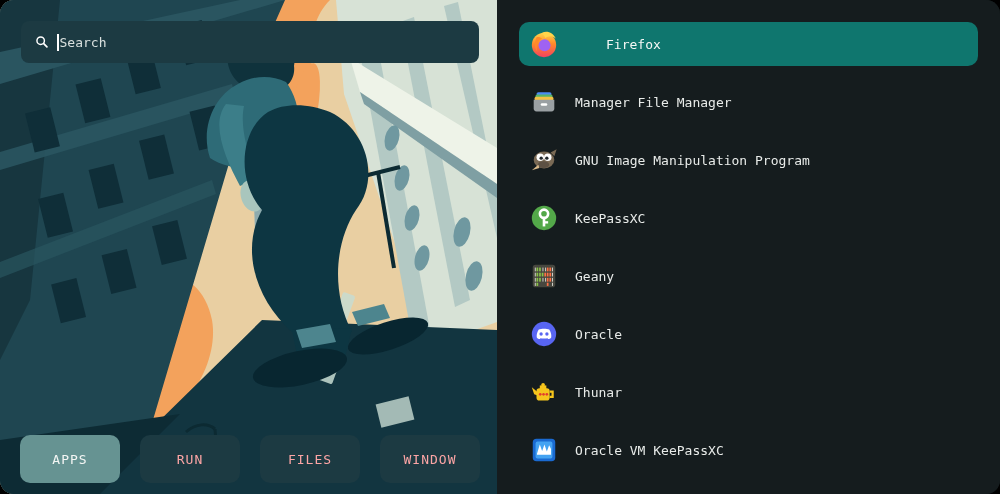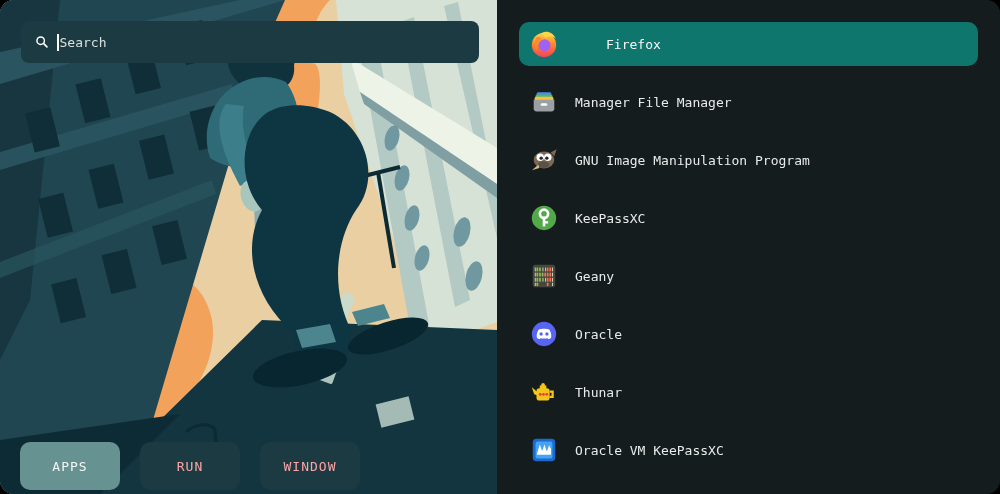--- a/index.html
+++ b/index.html
@@ -7,21 +7,21 @@
   .window{position:relative;width:1000px;height:494px;border-radius:14px;overflow:hidden;
           background:#151c1e;display:flex;}
   
   .left{position:relative;width:497px;height:494px;flex:none;overflow:hidden;}
   .art{position:absolute;left:0;top:0;width:497px;height:494px;display:block;}
   .searchbar{position:absolute;left:21px;top:21px;width:458px;height:42px;background:#1c3a42;
              border-radius:8px;display:flex;align-items:center;padding:0 13px;box-sizing:border-box;}
   .search-icon{width:16px;height:16px;flex:none;margin-right:7px;display:flex;align-items:center;}
   .caret{width:1.5px;height:17px;background:#ffffff;flex:none;}
   .search-text{color:#d9e0de;font-size:13px;margin-left:1px;white-space:nowrap;}
-  .tabs{position:absolute;left:20px;bottom:4px;display:flex;gap:20px;}
+  .tabs{position:absolute;left:20px;bottom:11px;display:flex;gap:20px;}
   .tab{width:100px;height:48px;border-radius:10px;background:#1c3a42;color:#fca5a5;font-size:13px;
        display:flex;align-items:center;justify-content:center;letter-spacing:1px;cursor:default;}
   .tab.active{background:#669392;color:#f4f6f4;}
   
   .right{flex:1;padding:22px;box-sizing:border-box;display:flex;flex-direction:column;gap:14px;
          background:#151c1e;}
   .row{height:44px;flex:none;border-radius:10px;display:flex;align-items:center;
        padding:0 10px;gap:16px;}
   .row.selected{background:#0f766e;gap:47px;}
   .appicon{width:30px;height:30px;flex:none;display:flex;}
@@ -113,20 +113,21 @@
           <line x1="14.6" y1="14.6" x2="19.4" y2="19.4" stroke="#ffffff" stroke-width="2.6" stroke-linecap="round"></line>
         </svg>
       </span>
       <span class="caret"></span>
       <span class="search-text">Search</span>
     </div>
 
     <div class="tabs">
       <div class="tab active">APPS</div>
       <div class="tab">RUN</div>
+      <div class="tab">FILES</div>
       <div class="tab">WINDOW</div>
     </div>
   </div>
 
   <div class="right">
 
     <div class="row selected">
       <span class="appicon">
         <svg viewBox="0 0 32 32">
           <defs>

